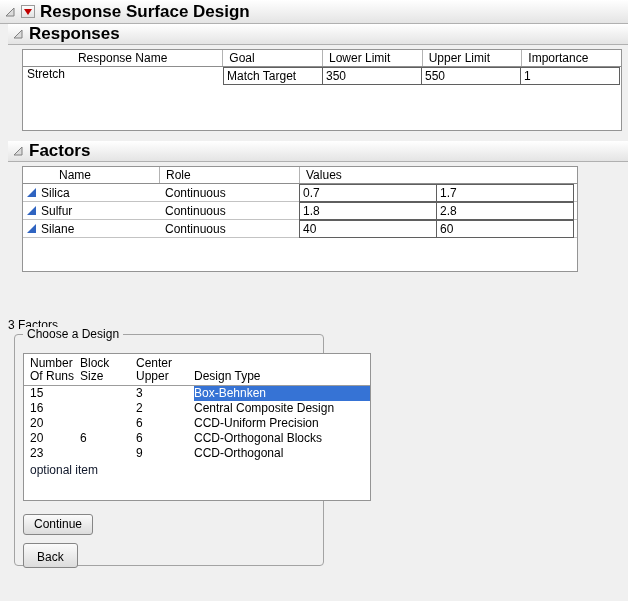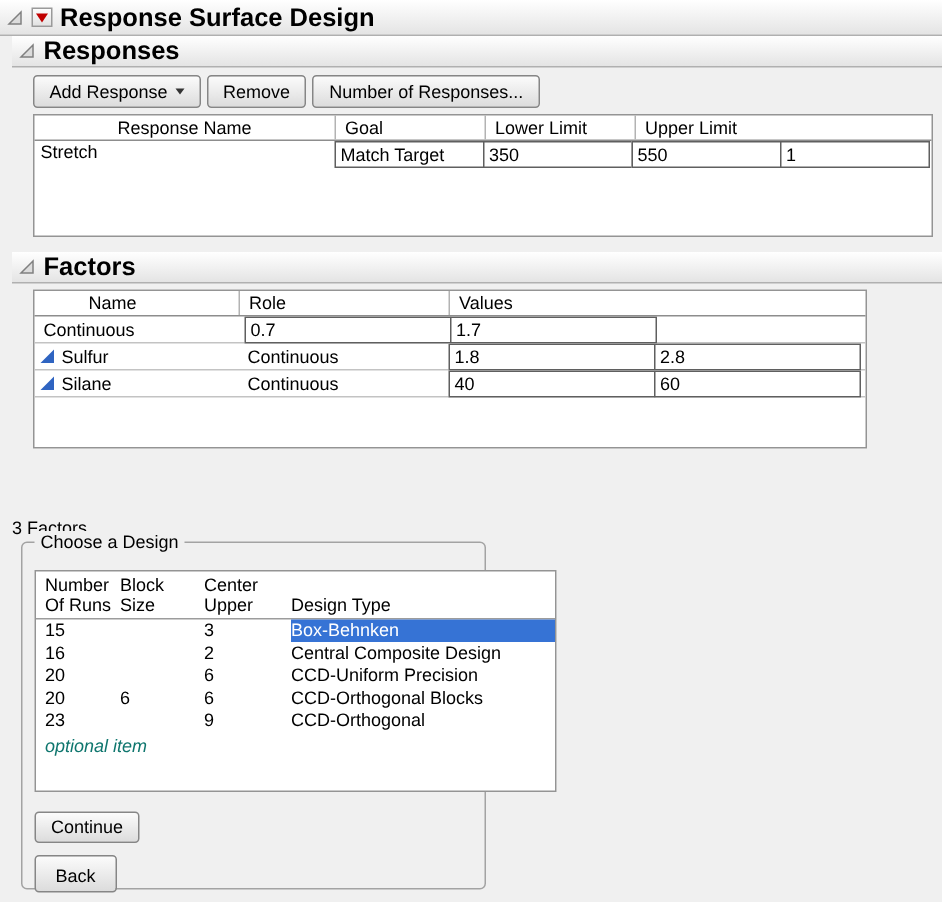--- a/index.html
+++ b/index.html
@@ -167,22 +167,21 @@
     padding-left: 6px;
     cursor: default;
   }
   .dl-type { white-space: nowrap; }
   .dl-type.selected {
     background: var(--selection, #3673d5);
     color: var(--selection_text, #ffffff);
   }
   .dl-optional {
     padding: 2px 0 0 6px;
-    font-style: italic;
-    color: #0f766e;
+    color: #0f172a;
     height: 17px;
   }
   .design-btn { display: block; }
   .btn-continue { margin: 13px 0 0 0; }
   .btn-back { margin: 8px 0 0 0; padding: 6px 13px 3px 13px; }
 </style>
 </head>
 <body>
 
 <div class="window">
@@ -197,35 +196,28 @@
     <span class="band-title">Response Surface Design</span>
   </div>
 
   <div class="band sub">
     <svg class="disc-tri" viewBox="0 0 12 12">
       <polygon points="2,10 10,10 10,2" fill="#dcdcdc" stroke="#808080" stroke-width="1"></polygon>
     </svg>
     <span class="band-title">Responses</span>
   </div>
 
-  <div class="btn-row">
-    <button class="btn">
-      <span>Add Response</span>
-      <span class="dd-arrow"></span>
-    </button>
-    <button class="btn">Remove</button>
-    <button class="btn">Number of Responses...</button>
-  </div>
 
   <div class="resp-table">
     <div class="trow resp-head">
       <div class="h-name">Response Name</div>
       <div class="h-col">Goal</div>
       <div class="h-col">Lower Limit</div>
       <div class="h-col">Upper Limit</div>
+      <div class="h-col">Importance</div>
     </div>
     <div class="trow resp-data">
       <div class="cell-name">Stretch</div>
       <div class="cell-box first">Match Target</div>
       <div class="cell-box">350</div>
       <div class="cell-box">550</div>
       <div class="cell-box">1</div>
     </div>
   </div>
 
@@ -237,20 +229,24 @@
   </div>
 
   <div class="fact-table">
     <div class="trow fact-head">
       <div class="fh-name">Name</div>
       <div class="fh-role">Role</div>
       <div class="fh-values">Values</div>
     </div>
 
     <div class="trow fact-row">
+      <div class="f-name">
+        <span class="cont-icon"></span>
+        <span>Silica</span>
+      </div>
       <div class="f-role">Continuous</div>
       <div class="f-val">0.7</div>
       <div class="f-val second">1.7</div>
     </div>
 
     <div class="trow fact-row">
       <div class="f-name">
         <span class="cont-icon"></span>
         <span>Sulfur</span>
       </div>

